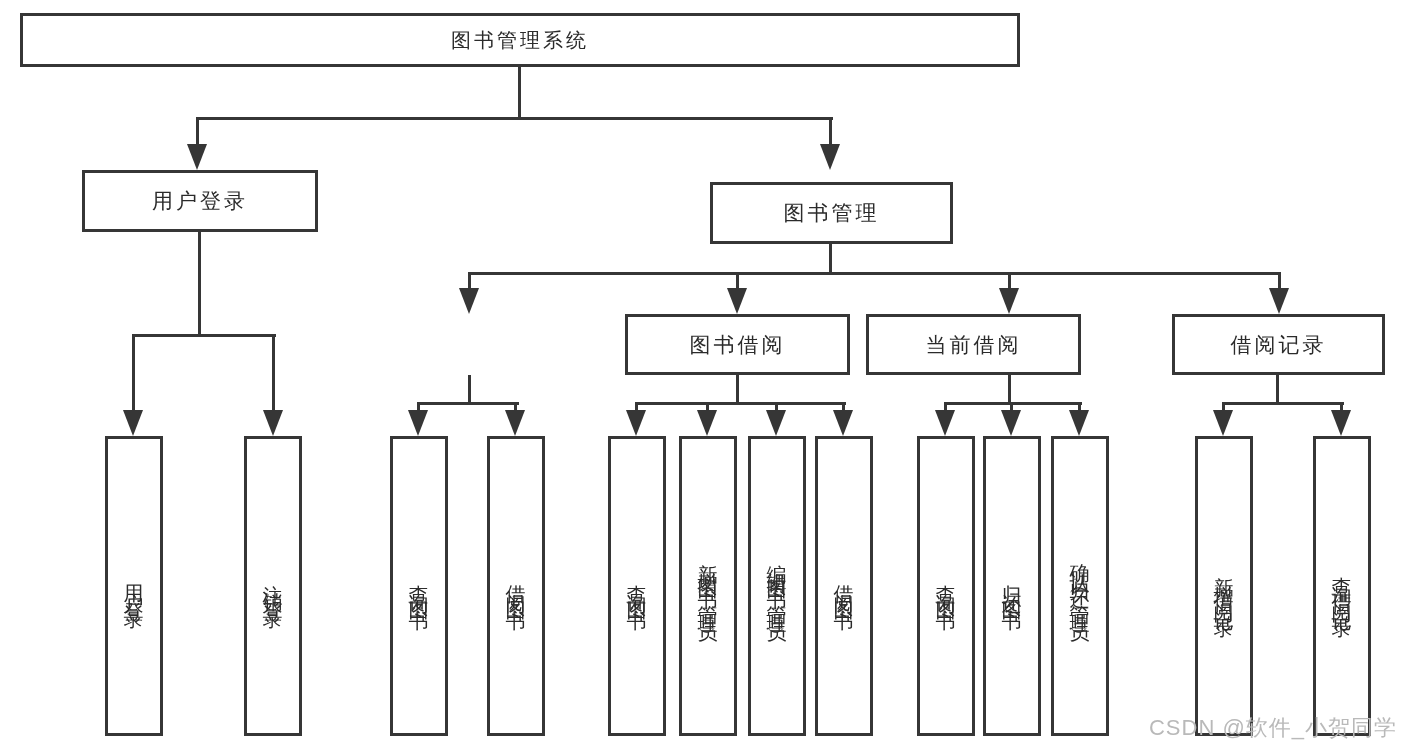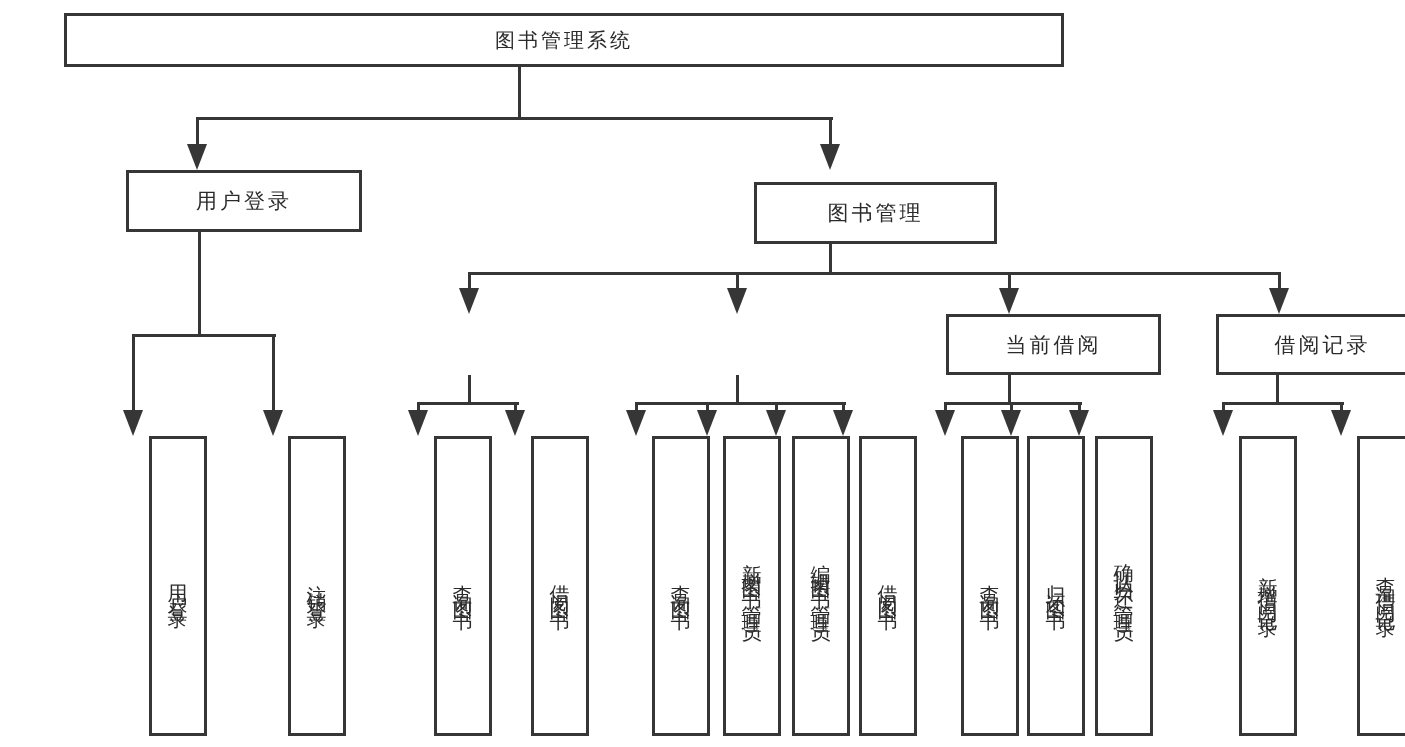--- a/index.html
+++ b/index.html
@@ -22,21 +22,20 @@
     box-sizing:border-box;
     border:3px solid var(--line);
     background:#fff;
     display:flex;
     align-items:center;
     justify-content:center;
     font-size:21px;
     letter-spacing:3px;
     color:var(--text);
     z-index:2;
-    margin-left:44px;
   }
   .leaf{
     width:58px;height:300px;top:436px;
     font-size:20px;
   }
   .vtext{
     writing-mode:vertical-rl;
     text-orientation:mixed;
     letter-spacing:0.42em;
     line-height:1;
@@ -88,21 +87,22 @@
   <div class="hl" style="left:469px;top:272px;width:812px"></div>
   <div class="vl" style="left:468px;top:272px;height:20px"></div>
   <div class="arr" style="left:459px;top:288px"></div>
   <div class="vl" style="left:736px;top:272px;height:20px"></div>
   <div class="arr" style="left:727px;top:288px"></div>
   <div class="vl" style="left:1008px;top:272px;height:20px"></div>
   <div class="arr" style="left:999px;top:288px"></div>
   <div class="vl" style="left:1278px;top:272px;height:20px"></div>
   <div class="arr" style="left:1269px;top:288px"></div>
 
-  <div class="box" style="left:902px;top:314px;width:215px;height:61px">当前借阅</div>
+  <div class="box" style="left:625px;top:314px;width:225px;height:61px">图书借阅</div>
+  <div class="box" style="left:866px;top:314px;width:215px;height:61px">当前借阅</div>
   <div class="box" style="left:1172px;top:314px;width:213px;height:61px">借阅记录</div>
 
   <div class="vl" style="left:468px;top:375px;height:29px"></div>
   <div class="hl" style="left:418px;top:402px;width:101px"></div>
   <div class="vl" style="left:417px;top:402px;height:12px"></div>
   <div class="arr" style="left:408px;top:410px"></div>
   <div class="vl" style="left:514px;top:402px;height:12px"></div>
   <div class="arr" style="left:505px;top:410px"></div>
 
   <div class="vl" style="left:736px;top:375px;height:29px"></div>
@@ -169,14 +169,15 @@
     <span class="vtext">确认归还（管理员）</span>
   </div>
 
   <div class="box leaf" style="left:1195px">
     <span class="vtext">新增借阅记录</span>
   </div>
   <div class="box leaf" style="left:1313px">
     <span class="vtext">查询借阅记录</span>
   </div>
 
+  <div class="watermark">CSDN @软件_小贺同学</div>
 
 </div>
 
 </body></html>

